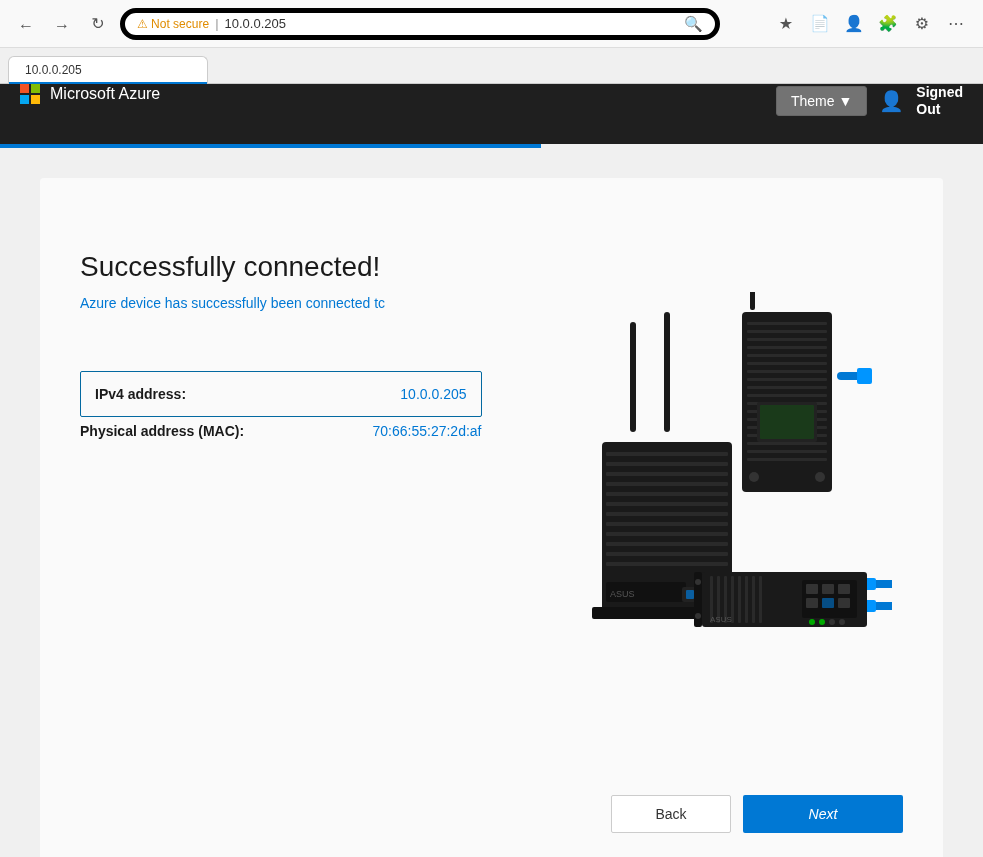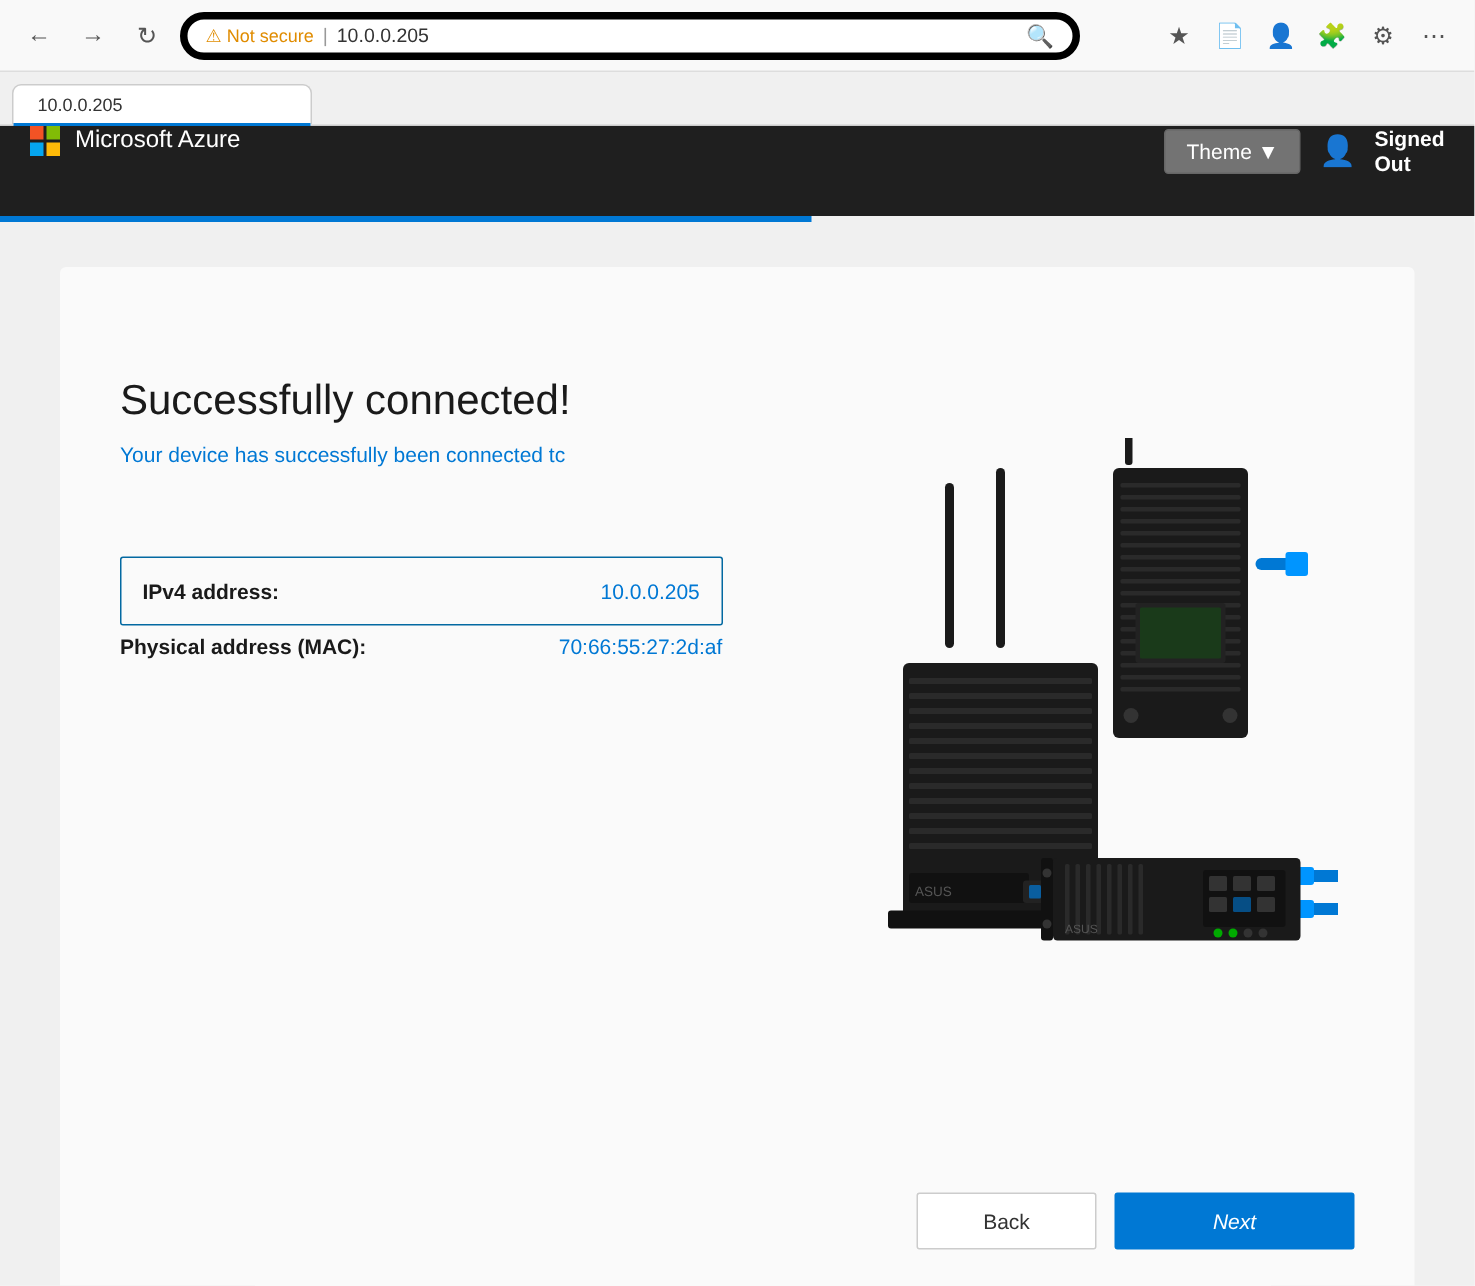--- a/index.html
+++ b/index.html
@@ -344,21 +344,21 @@
 <div class="progress-bar-container">
   <div class="progress-bar-fill"></div>
 </div>
 
 <div class="main-content">
   <div class="content-card">
     <div class="card-top">
 
       <div class="card-left">
         <h1 class="success-title">Successfully connected!</h1>
-        <p class="success-subtitle">Your device has successfully been connected tc</p>
+        <p class="success-subtitle">Azure device has successfully been connected tc</p>
 
         <div class="info-box">
           <div class="info-row">
             <span class="info-label">IPv4 address:</span>
             <span class="info-value">10.0.0.205</span>
           </div>
         </div>
 
         <div class="mac-row">
           <span class="info-label-normal">Physical address (MAC):</span>

